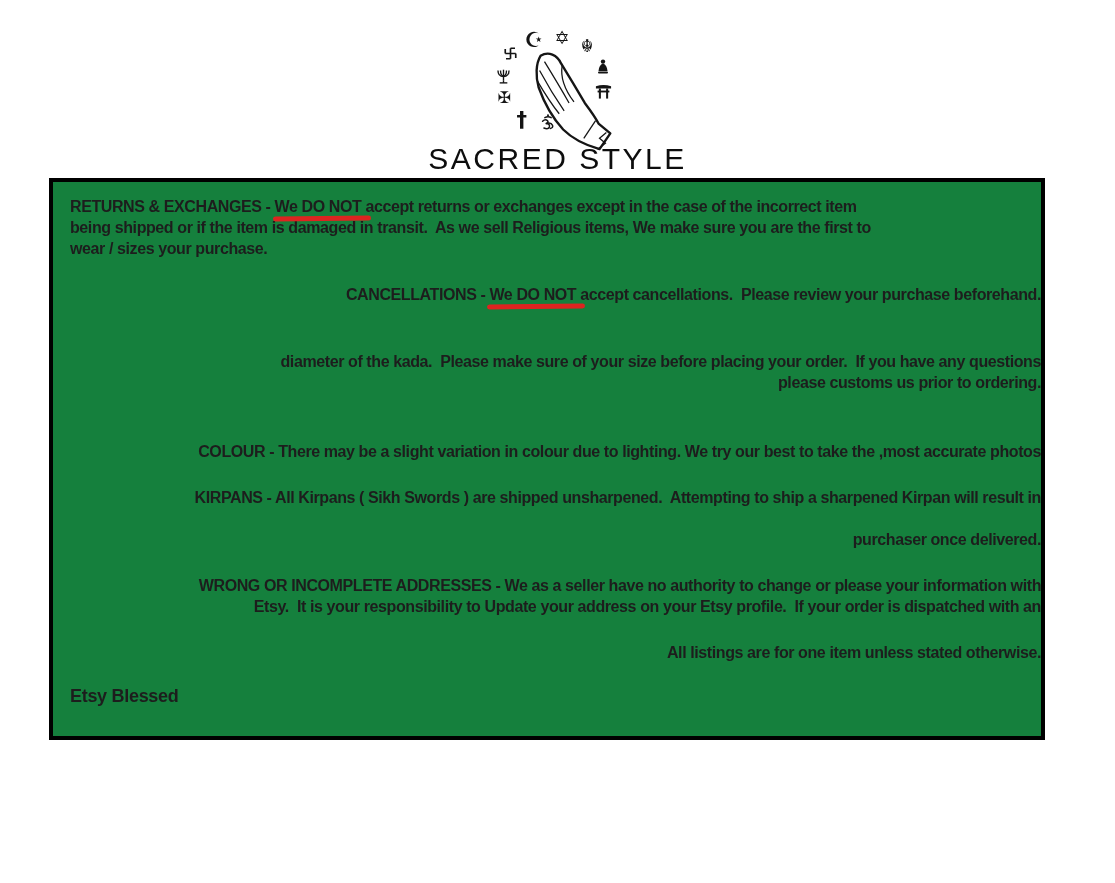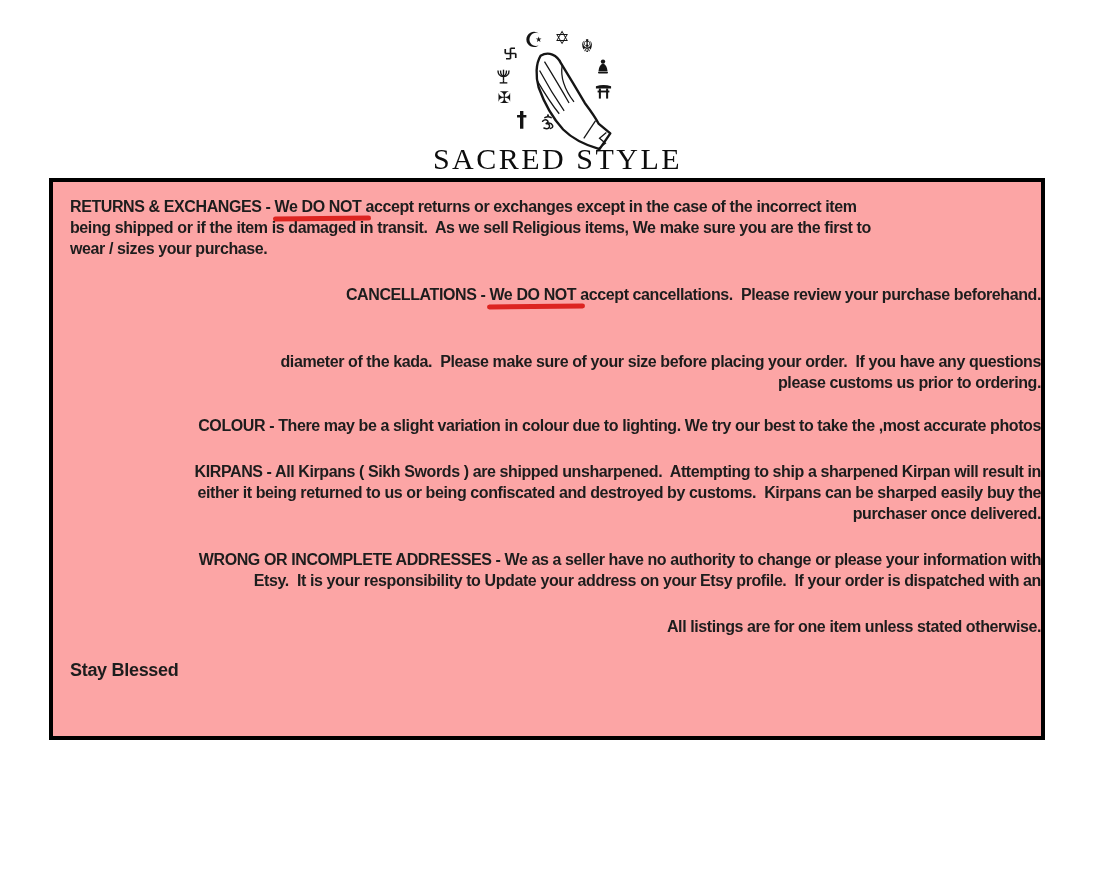--- a/index.html
+++ b/index.html
@@ -16,41 +16,41 @@
   .ring{position:relative;width:170px;height:114px;margin:0 auto;}
   .sym{
     position:absolute;color:#141414;line-height:1;
     font-family:"DejaVu Sans", sans-serif;
     user-select:none;
   }
   .sym svg{display:block;}
   .hands{position:absolute;left:40px;top:22px;}
   .brand{
     margin-top:6px;
-    font-family:Liberation Serif, serif;
+    font-family:Liberation Sans, sans-serif;
     font-size:30px;letter-spacing:2.5px;color:#0d0d0d;
     white-space:nowrap;
   }
 
   
   .policy-box{
     position:absolute;left:49px;top:178px;
     width:971px;height:540px;
     border:4px solid #000000;
-    background:#fca5a5;
+    background:#15803d;
     padding:14px 0 0 17px;
   }
   .policy-box p{
     margin:0 0 0 0;
     font-size:16px;font-weight:700;color:#1d1d1d;
     line-height:21px;letter-spacing:-0.4px;
     white-space:pre;
   }
   .policy-box p + p{margin-top:25px;text-align:right;}
-  .policy-box p.gap-lg{margin-top:22px;}
+  .policy-box p.gap-lg{margin-top:48px;}
   .redline{position:relative;display:inline-block;}
   .redline::after{
     content:"";position:absolute;left:-2px;right:-5px;bottom:-4px;height:5px;
     background:#dd2420;border-radius:3px;transform:rotate(-0.6deg);
   }
   .closing{
     margin-top:23px;
     font-size:18px;font-weight:700;color:#1d1d1d;letter-spacing:-0.3px;
   }
 </style>
@@ -135,20 +135,20 @@
 
     <div class="brand">SACRED STYLE</div>
   </div>
 
   <div class="policy-box">
     <div id="paragraphs">
         <p><span>RETURNS &amp; EXCHANGES - </span><span class="redline">We DO NOT </span><span>accept returns or exchanges except in the case of the incorrect item</span><br><span>being shipped or if the item is damaged in transit.  As we sell Religious items, We make sure you are the first to</span><br><span>wear / sizes your purchase.</span></p>
         <p><span>CANCELLATIONS - </span><span class="redline">We DO NOT </span><span>accept cancellations.  Please review your purchase beforehand.</span></p>
         <p><br><span>diameter of the kada.  Please make sure of your size before placing your order.  If you have any questions</span><br><span>please customs us prior to ordering.</span></p>
         <p class="gap-lg"><span>COLOUR - There may be a slight variation in colour due to lighting. We try our best to take the ,most accurate photos</span></p>
-        <p><span>KIRPANS - All Kirpans ( Sikh Swords ) are shipped unsharpened.  Attempting to ship a sharpened Kirpan will result in</span><br><span>either it being returned to us or being confiscated and destroyed by customs.  Kirpans can be sharped easily buy the</span><br><span>purchaser once delivered.</span></p>
+        <p><span>KIRPANS - All Kirpans ( Sikh Swords ) are shipped unsharpened.  Attempting to ship a sharpened Kirpan will result in</span><br><br><span>purchaser once delivered.</span></p>
         <p><span>WRONG OR INCOMPLETE ADDRESSES - We as a seller have no authority to change or please your information with</span><br><span>Etsy.  It is your responsibility to Update your address on your Etsy profile.  If your order is dispatched with an</span><br></p>
         <p><span>All listings are for one item unless stated otherwise.</span></p>
       </div>
-    <div class="closing">Stay Blessed</div>
+    <div class="closing">Etsy Blessed</div>
   </div>
 
 </div>
 
 </body></html>

